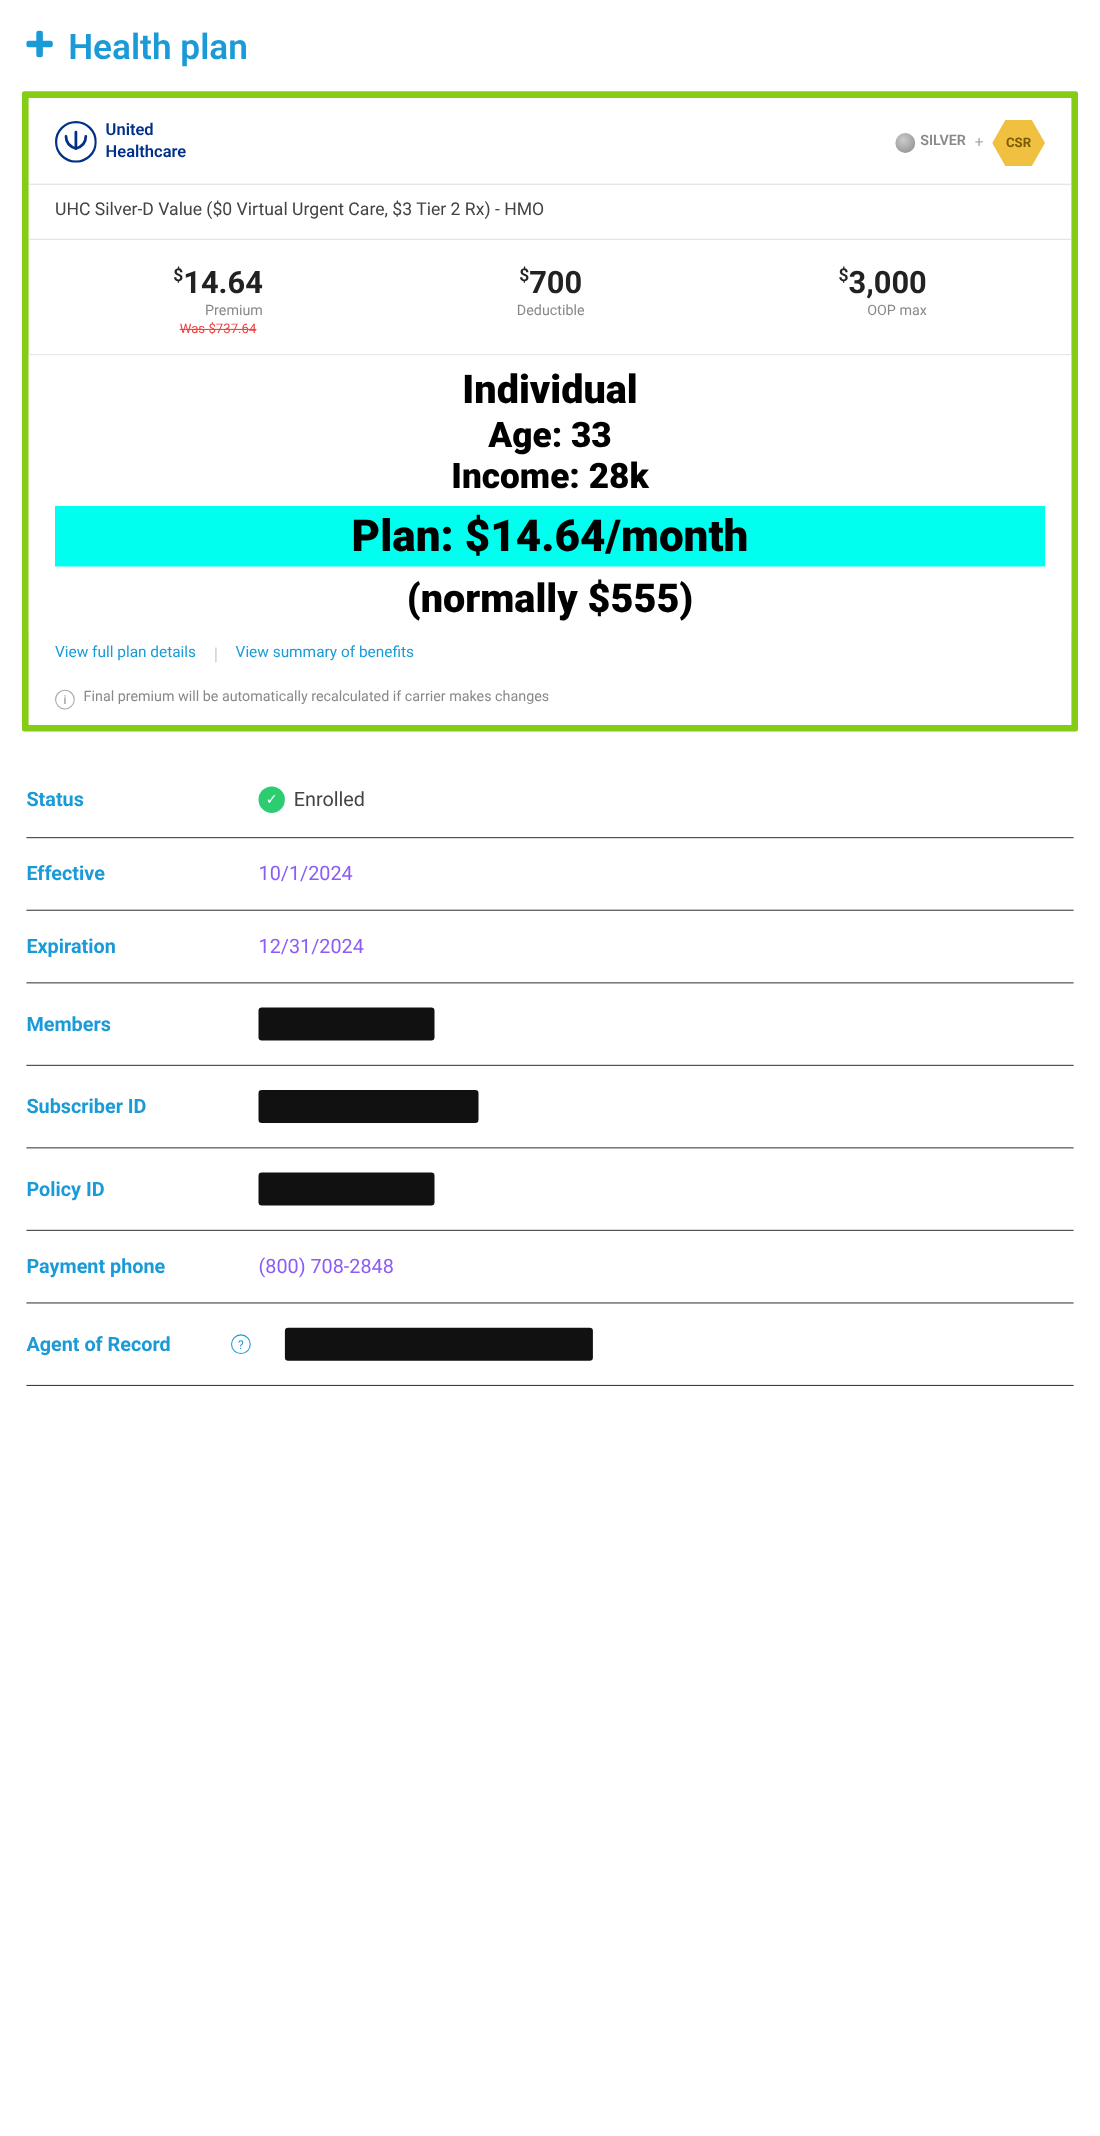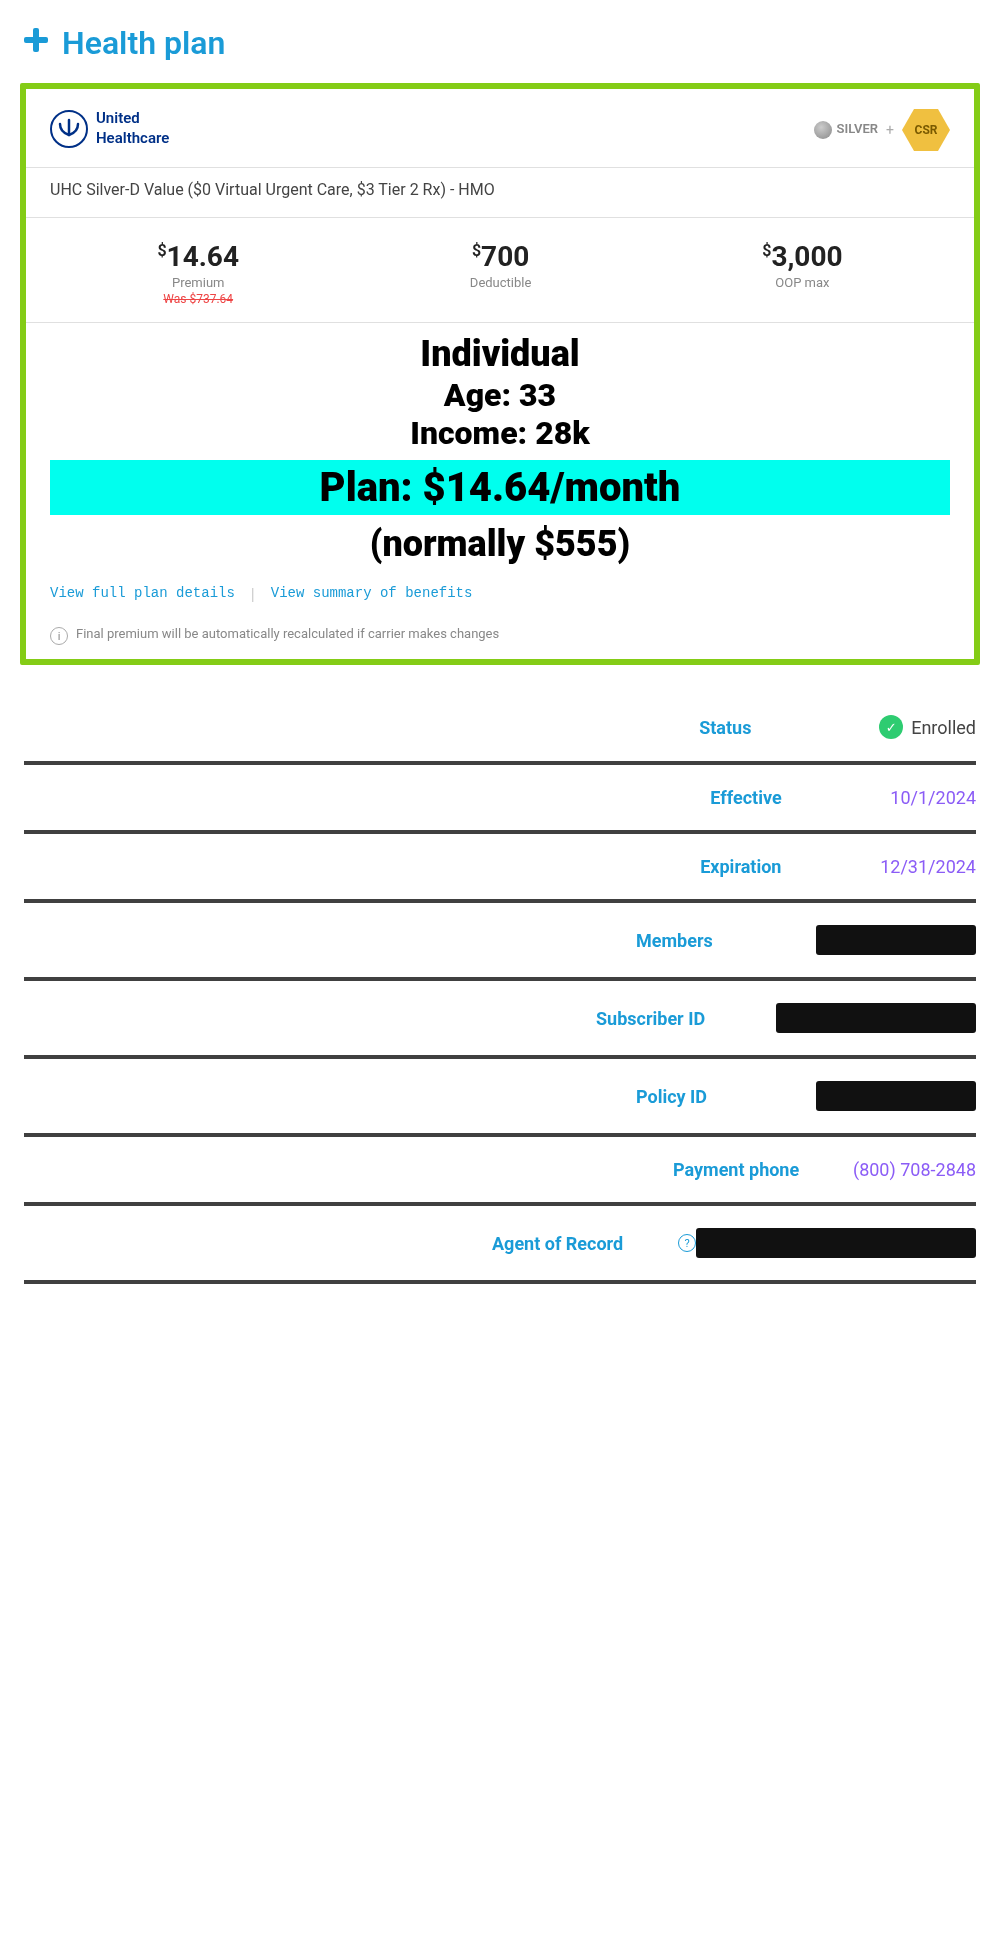--- a/index.html
+++ b/index.html
@@ -117,20 +117,21 @@
       color: #222;
     }
     .metric-value sup {
       font-size: 16px;
       font-weight: 600;
     }
     .metric-label {
       font-size: 13px;
       color: #888;
       margin-top: 2px;
+      text-align: right;
     }
     .metric-was {
       font-size: 12px;
       color: #e44;
       text-decoration: line-through;
       margin-top: 2px;
     }
 
     
     .plan-overlay {
@@ -173,21 +174,20 @@
       padding: 10px 24px 14px;
       display: flex;
       gap: 16px;
       flex-wrap: wrap;
     }
     .plan-link {
       color: #1a9bd7;
       font-size: 14px;
       text-decoration: none;
       cursor: pointer;
-      font-family: Liberation Mono, monospace;
     }
     .plan-info-row {
       padding: 8px 24px 14px;
       display: flex;
       align-items: flex-start;
       gap: 8px;
       font-size: 13px;
       color: #888;
     }
     .info-circle {
@@ -204,23 +204,24 @@
       margin-top: 1px;
     }
 
     
     .detail-section {
       padding: 0 4px;
     }
     .detail-row {
       display: flex;
       align-items: center;
-      justify-content: flex-end;
+      justify-content: flex-start;
       padding: 22px 0;
-      border-bottom: 4px solid #404040;
+      border-bottom: 1px solid #404040;
+      gap: 31px;
     }
     .detail-label {
       font-size: 18px;
       font-weight: 700;
       color: #1a9bd7;
       min-width: 180px;
     }
     .detail-value {
       font-size: 18px;
       color: #8b5cf6;

